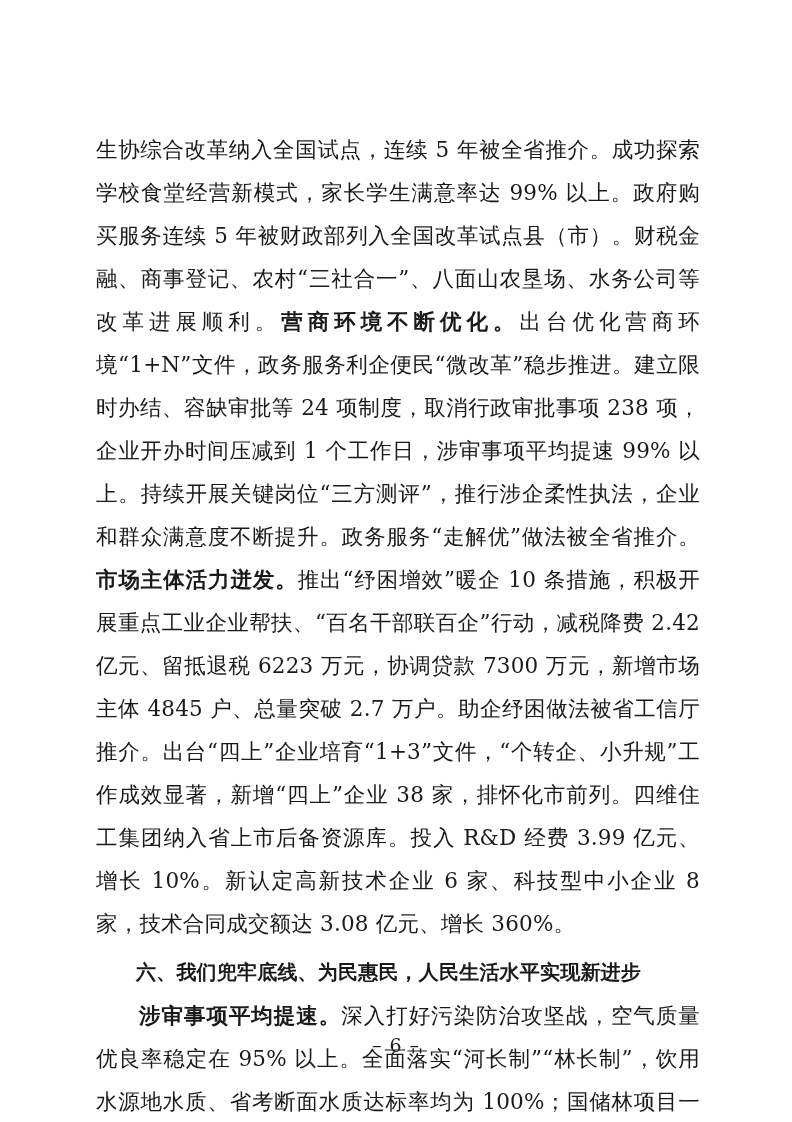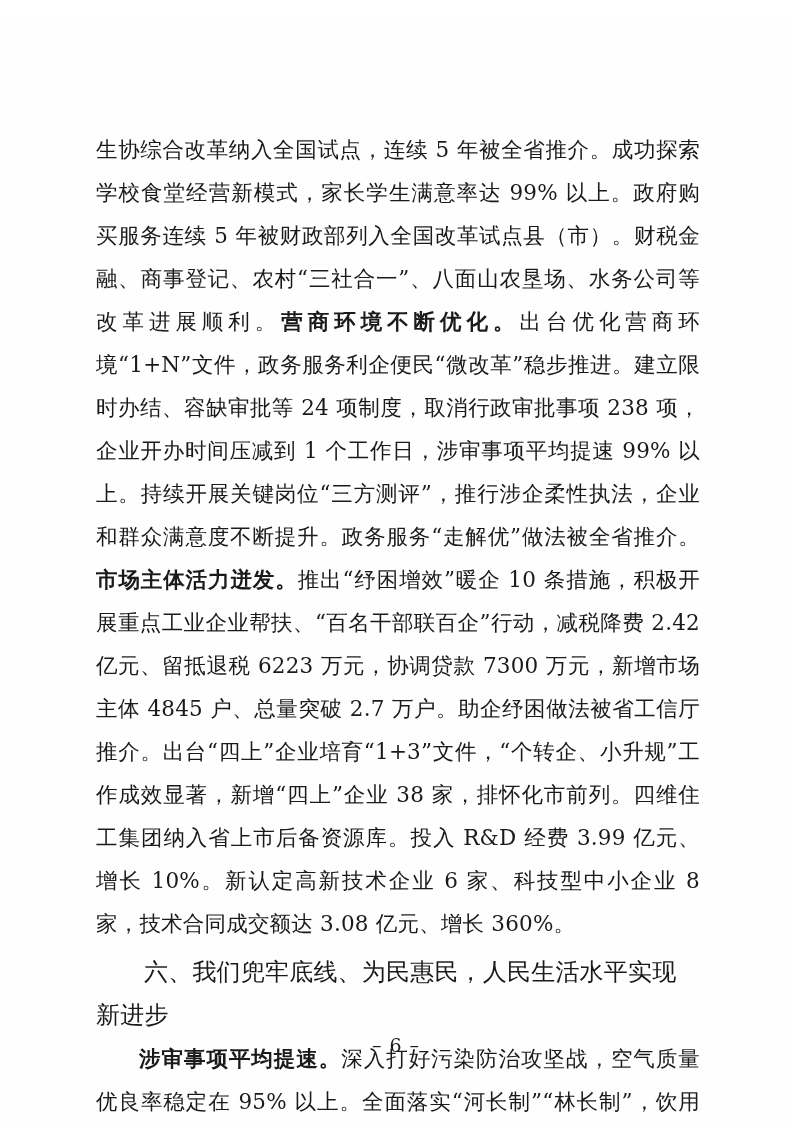--- a/index.html
+++ b/index.html
@@ -39,23 +39,23 @@
     font-family: "DejaVu Serif", "Liberation Serif", serif;
   }
   p.body-par.indent {
     text-indent: 2em;
   }
   .bold-run {
     font-weight: bold;
   }
   h2.section-heading {
     margin: 0;
-    font-size: 24px;
+    font-size: 20px;
     line-height: 43px;
-    font-weight: normal;
+    font-weight: bold;
     text-indent: 2em;
     letter-spacing: 0.2px;
     font-family: "DejaVu Serif", "Liberation Serif", serif;
   }
   .spacer-small { height: 6px; }
   .footer {
     position: absolute;
     left: 0;
     top: 1018px;
     width: 792px;

